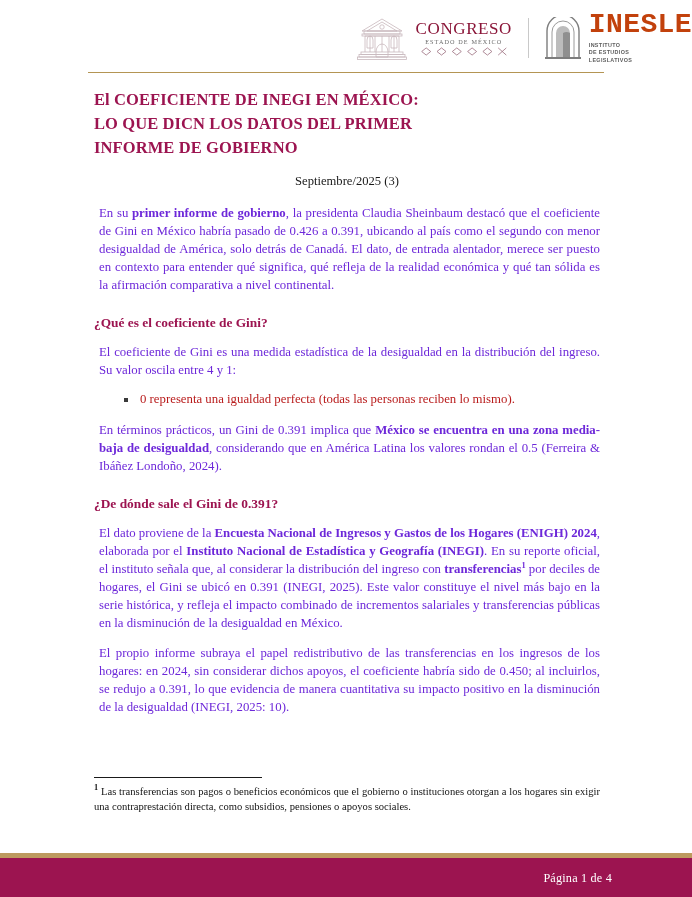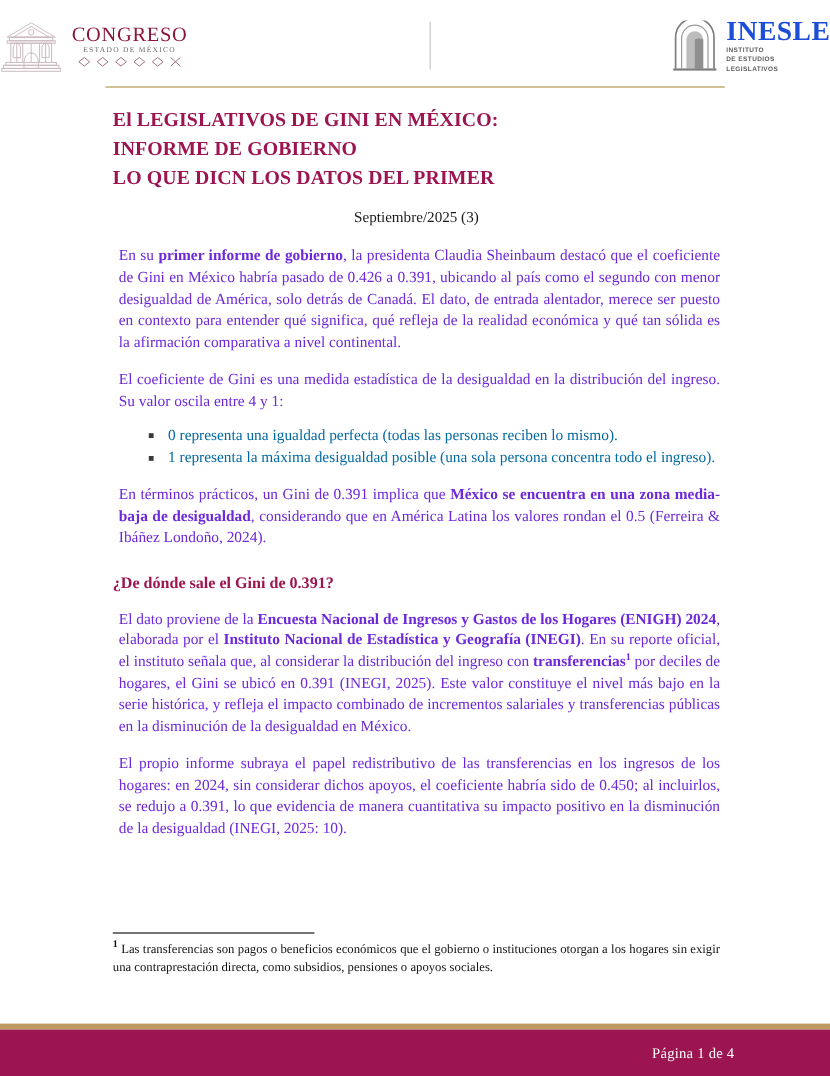--- a/index.html
+++ b/index.html
@@ -21,21 +21,21 @@
     width: 692px;
     height: 897px;
     box-sizing: border-box;
   }
 
   
   .masthead {
     padding-top: 13px;
     display: flex;
     align-items: center;
-    justify-content: space-between;
+    justify-content: flex-end;
     gap: 0px;
     height: 50px;
   }
   .logo-block {
     display: flex;
     align-items: center;
     gap: 6px;
   }
   .logo-congreso-mark {
     width: 52px;
@@ -80,25 +80,25 @@
     height: 42px;
     flex: none;
   }
   .logo-inesle-text {
     display: flex;
     flex-direction: column;
     justify-content: center;
     line-height: 1;
   }
   .inesle-word {
-    font-family: Liberation Serif, serif;
-    font-size: 23px;
+    font-family: Liberation Mono, monospace;
+    font-size: 28px;
     font-weight: bold;
     letter-spacing: 0.4px;
-    color: #1d4ed8;
+    color: #c2410c;
   }
   .inesle-sub {
     font-family: "Liberation Sans", sans-serif;
     font-size: 5.4px;
     font-weight: bold;
     letter-spacing: 0.35px;
     color: #5d5d5d;
     margin-top: 2.5px;
   }
   .inesle-sub div { line-height: 1.42; }
@@ -159,21 +159,21 @@
     margin: 11px 0 0 0;
     padding: 0 0 0 28px;
     list-style: none;
   }
   ul.bullets li {
     font-size: 12.8px;
     line-height: 1.40;
     margin: 0 0 1px 0;
     padding-left: 18px;
     position: relative;
-    color: #0369a1;
+    color: #b91c1c;
   }
   ul.bullets li::before {
     content: "";
     position: absolute;
     left: 2px;
     top: 6.5px;
     width: 4px;
     height: 4px;
     background: #3a3a3a;
   }
@@ -293,34 +293,34 @@
       </div>
     </div>
 
   </div>
 
   <div class="header-rule"></div>
 
   <div class="content">
 
     <h1 class="doc-title">
-      <span class="tline">El LEGISLATIVOS DE GINI EN MÉXICO:</span>
+      <span class="tline">El COEFICIENTE DE INEGI EN MÉXICO:</span>
+      <span class="tline">LO QUE DICN LOS DATOS DEL PRIMER</span>
       <span class="tline">INFORME DE GOBIERNO</span>
-      <span class="tline">LO QUE DICN LOS DATOS DEL PRIMER</span>
     </h1>
 
     <div class="doc-date">Septiembre/2025 (3)</div>
 
     <p class="para first">En su <b>primer informe de gobierno</b>, la presidenta Claudia Sheinbaum destacó que el coeficiente de Gini en México habría pasado de 0.426 a 0.391, ubicando al país como el segundo con menor desigualdad de América, solo detrás de Canadá. El dato, de entrada alentador, merece ser puesto en contexto para entender qué significa, qué refleja de la realidad económica y qué tan sólida es la afirmación comparativa a nivel continental.</p>
 
+    <h2 class="section">¿Qué es el coeficiente de Gini?</h2>
     <p class="para">El coeficiente de Gini es una medida estadística de la desigualdad en la distribución del ingreso. Su valor oscila entre 4 y 1:</p>
 
     <ul class="bullets">
       <li>0 representa una igualdad perfecta (todas las personas reciben lo mismo).</li>
-      <li>1 representa la máxima desigualdad posible (una sola persona concentra todo el ingreso).</li>
     </ul>
 
     <p class="para">En términos prácticos, un Gini de 0.391 implica que <b>México se encuentra en una zona media-baja de desigualdad</b>, considerando que en América Latina los valores rondan el 0.5 (Ferreira &amp; Ibáñez Londoño, 2024).</p>
 
     <h2 class="section">¿De dónde sale el Gini de 0.391?</h2>
     <p class="para">El dato proviene de la <b>Encuesta Nacional de Ingresos y Gastos de los Hogares (ENIGH) 2024</b>, elaborada por el <b>Instituto Nacional de Estadística y Geografía (INEGI)</b>. En su reporte oficial, el instituto señala que, al considerar la distribución del ingreso con <b>transferencias<sup>1</sup></b> por deciles de hogares, el Gini se ubicó en 0.391 (INEGI, 2025). Este valor constituye el nivel más bajo en la serie histórica, y refleja el impacto combinado de incrementos salariales y transferencias públicas en la disminución de la desigualdad en México.</p>
     <p class="para">El propio informe subraya el papel redistributivo de las transferencias en los ingresos de los hogares: en 2024, sin considerar dichos apoyos, el coeficiente habría sido de 0.450; al incluirlos, se redujo a 0.391, lo que evidencia de manera cuantitativa su impacto positivo en la disminución de la desigualdad (INEGI, 2025: 10).</p>
 
   </div>
 

